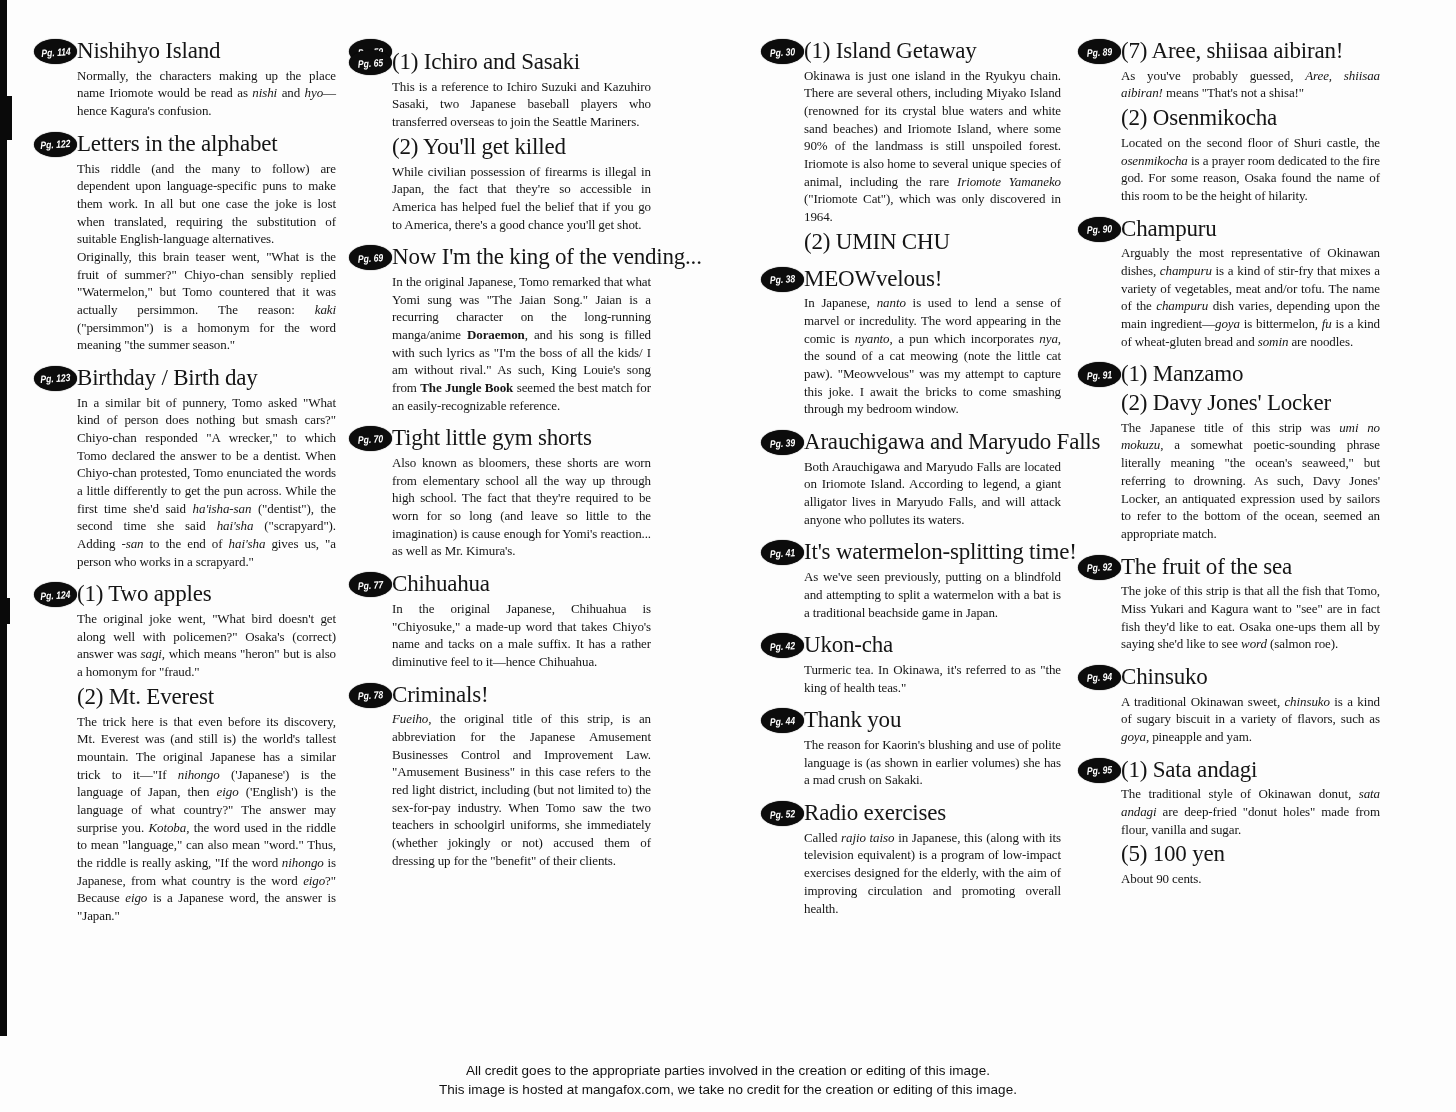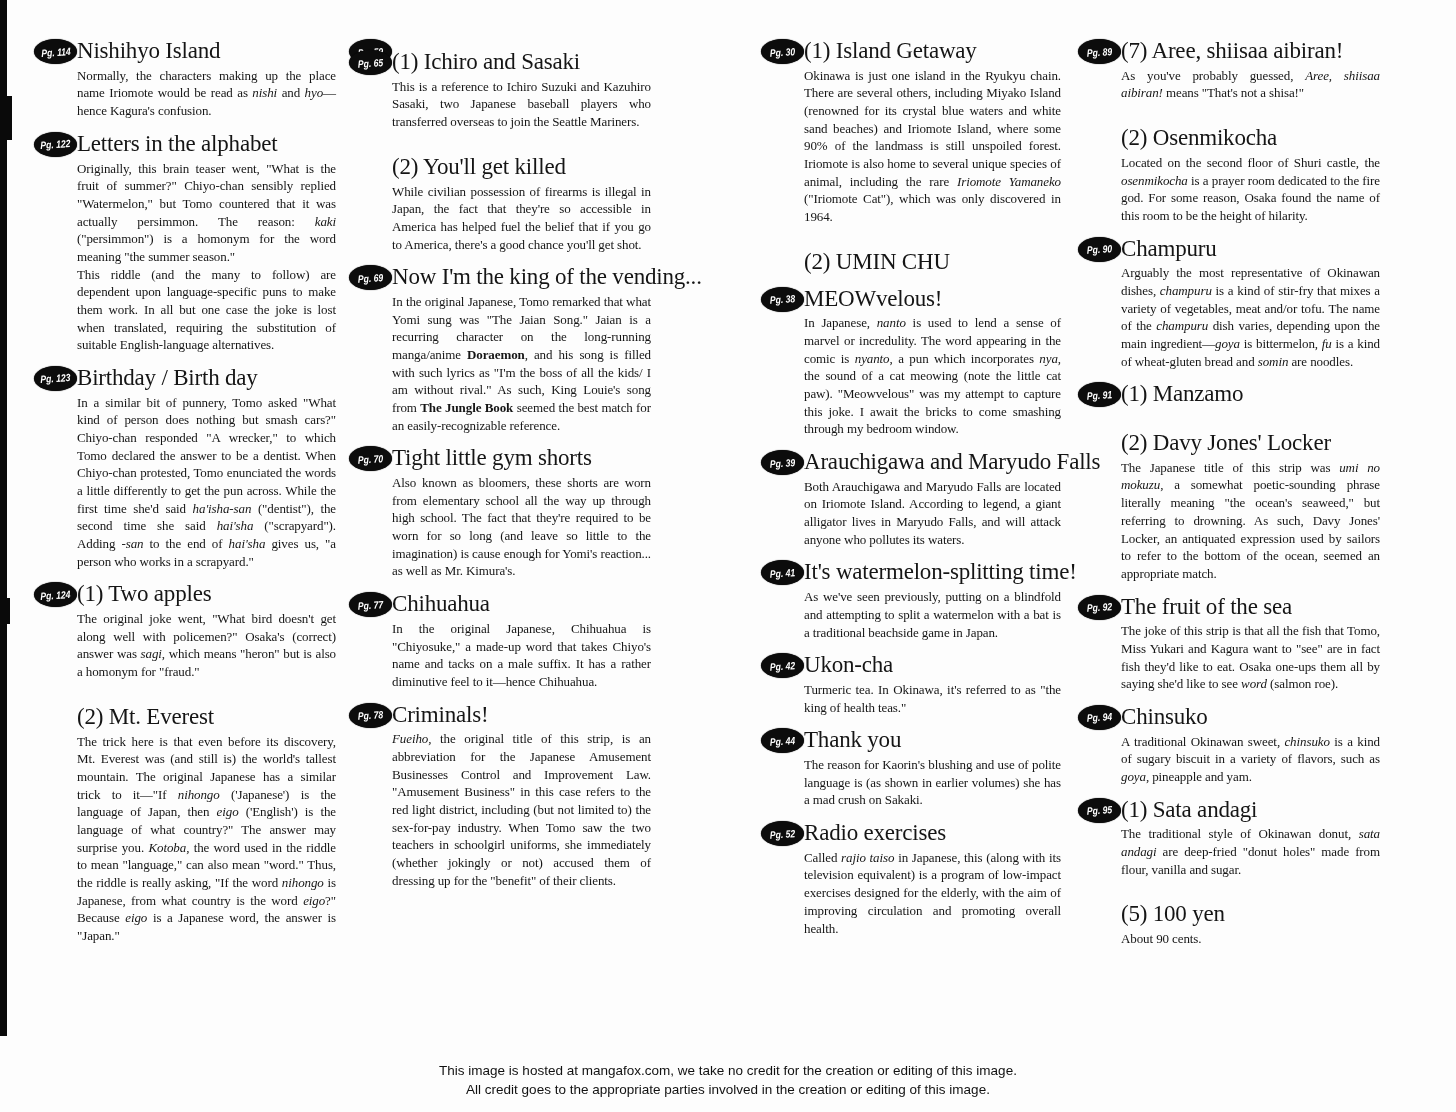--- a/index.html
+++ b/index.html
@@ -22,21 +22,21 @@
     position:absolute;left:-2px;top:1px;width:43px;height:25px;
     background:#0c0c0c;border-radius:50%;
     display:flex;align-items:center;justify-content:center;
     box-shadow:0 0 1px #000;
   }
   .badge-text{
     color:#fff;font-family:"Liberation Sans","DejaVu Sans",sans-serif;
     font-style:italic;font-weight:bold;font-size:10.5px;
     transform:scaleX(0.82) rotate(-3deg);white-space:nowrap;
   }
-  .section + .section{margin-top:23px;}
+  .section + .section{margin-top:3px;}
   .note-heading{
     margin:0 0 3px 0;font-size:23px;line-height:1.12;
     font-weight:normal;letter-spacing:-0.2px;white-space:nowrap;
   }
   .note-paragraph{
     margin:0;font-size:13px;line-height:1.36;
     text-align:justify;letter-spacing:-0.1px;
   }
   .footer{
     position:absolute;left:0;right:0;bottom:12px;text-align:center;
@@ -61,22 +61,22 @@
           <h3 class="note-heading">Nishihyo Island</h3>
           <p class="note-paragraph">Normally, the characters making up the place name Iriomote would be read as <i>nishi</i> and <i>hyo</i>—hence Kagura's confusion.</p>
         </div>
       </div>
       <div class="entry">
         <span class="badge">
           <span class="badge-text">Pg. 122</span>
         </span>
         <div class="section">
           <h3 class="note-heading">Letters in the alphabet</h3>
+          <p class="note-paragraph">This riddle (and the many to follow) are dependent upon language-specific puns to make them work. In all but one case the joke is lost when translated, requiring the substitution of suitable English-language alternatives.</p>
           <p class="note-paragraph">Originally,  this brain teaser went, "What is the fruit of summer?" Chiyo-chan sensibly replied "Watermelon," but Tomo countered that it was actually persimmon. The reason: <i>kaki</i> ("persimmon") is a homonym for the word meaning "the summer season."</p>
-          <p class="note-paragraph">This riddle (and the many to follow) are dependent upon language-specific puns to make them work. In all but one case the joke is lost when translated, requiring the substitution of suitable English-language alternatives.</p>
         </div>
       </div>
       <div class="entry">
         <span class="badge">
           <span class="badge-text">Pg. 123</span>
         </span>
         <div class="section">
           <h3 class="note-heading">Birthday / Birth day</h3>
           <p class="note-paragraph">In a similar bit of punnery, Tomo asked "What kind of person does nothing but smash cars?" Chiyo-chan responded "A wrecker," to which Tomo declared the answer to be a dentist. When Chiyo-chan protested, Tomo enunciated the words a little differently to get the pun across. While the first time she'd said <i>ha'isha-san</i> ("dentist"), the second time she said <i>hai'sha</i> ("scrapyard"). Adding <i>-san</i> to the end of <i>hai'sha</i> gives us, "a person who works in a scrapyard."</p>
         </div>
@@ -281,16 +281,16 @@
           <p class="note-paragraph">The traditional style of Okinawan donut, <i>sata andagi</i> are deep-fried "donut holes" made from flour, vanilla and sugar.</p>
         </div>
         <div class="section">
           <h3 class="note-heading">(5) 100 yen</h3>
           <p class="note-paragraph">About 90 cents.</p>
         </div>
       </div>
     </div>
 
   <div class="footer">
+    <div>All credit goes to the appropriate parties involved in the creation or editing of this image.</div>
     <div>This image is hosted at mangafox.com, we take no credit for the creation or editing of this image.</div>
-    <div>All credit goes to the appropriate parties involved in the creation or editing of this image.</div>
   </div>
 </div>
 
 </body></html>

